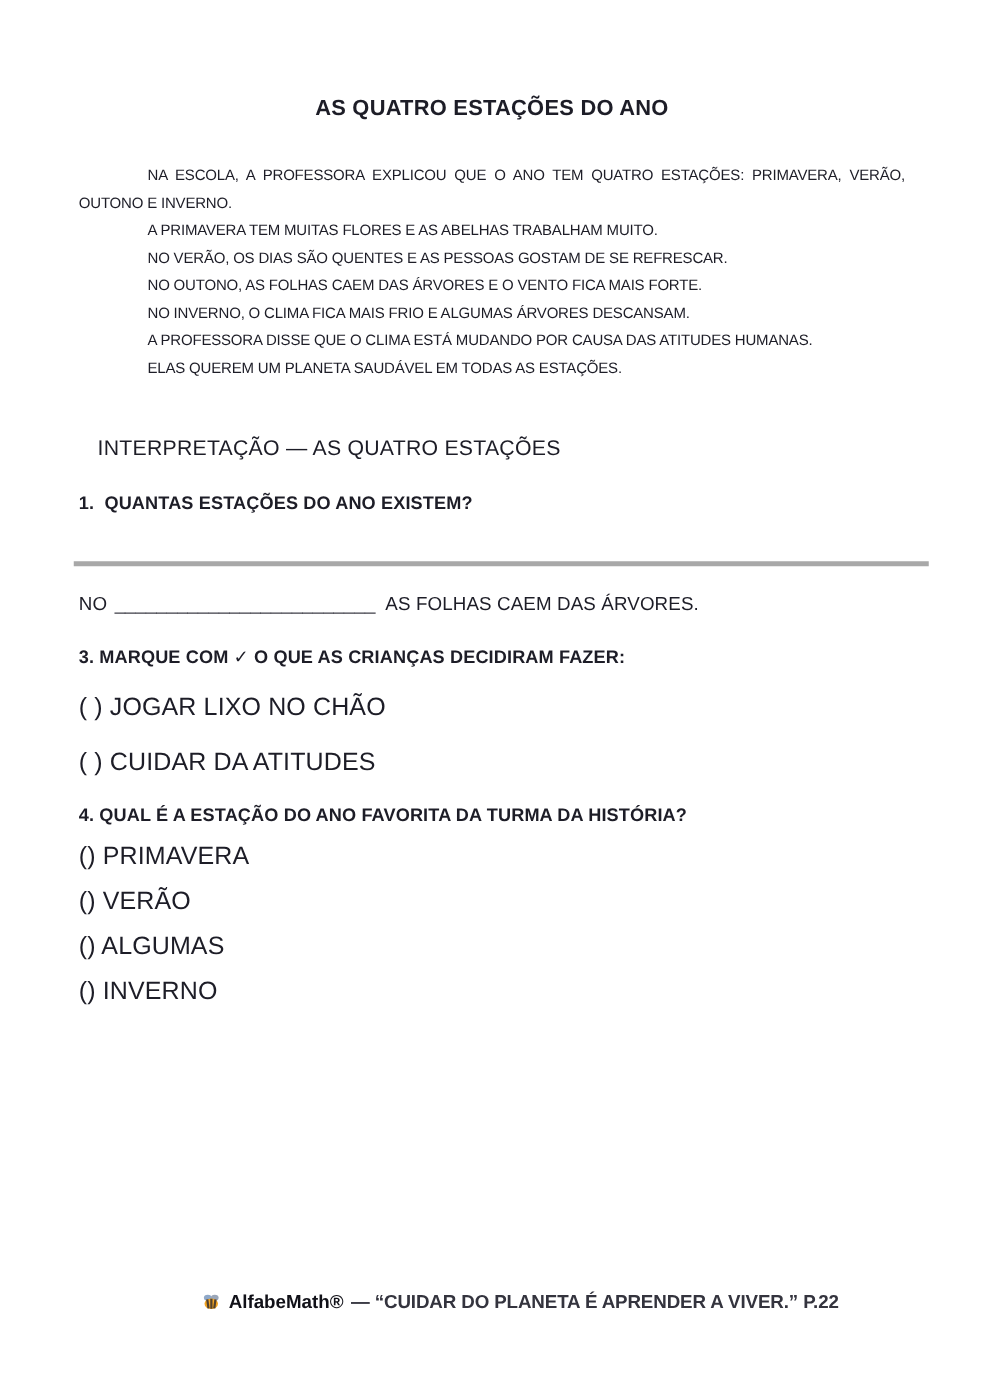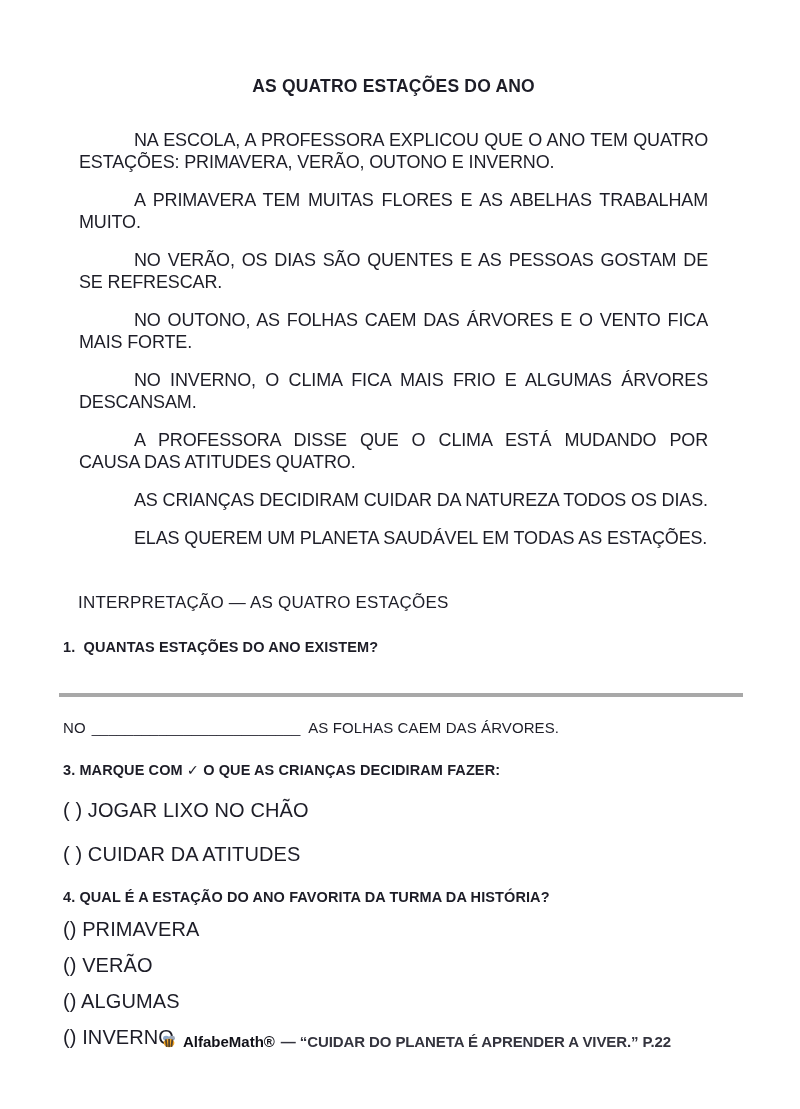--- a/index.html
+++ b/index.html
@@ -23,24 +23,24 @@
     position:relative;
   }
   .title{
     margin:0 0 32px 0;
     text-align:center;
     font-size:17.5px;
     font-weight:bold;
     letter-spacing:.2px;
   }
   .story p{
-    margin:16px;
+    margin:0;
     text-align:justify;
     text-indent:55px;
-    font-size:18px;
+    font-size:12px;
     line-height:22px;
     letter-spacing:-0.15px;
   }
   .section-heading{
     margin:44px 0 0 15px;
     font-size:17px;
     font-weight:normal;
     letter-spacing:.2px;
   }
   .q-label{
@@ -109,22 +109,21 @@
 <div class="page">
 
   <h1 class="title">AS QUATRO ESTAÇÕES DO ANO</h1>
 
   <div class="story">
     <p>NA ESCOLA, A PROFESSORA EXPLICOU QUE O ANO TEM QUATRO ESTAÇÕES: PRIMAVERA, VERÃO, OUTONO E INVERNO.</p>
     <p>A PRIMAVERA TEM MUITAS FLORES E AS ABELHAS TRABALHAM MUITO.</p>
     <p>NO VERÃO, OS DIAS SÃO QUENTES E AS PESSOAS GOSTAM DE SE REFRESCAR.</p>
     <p>NO OUTONO, AS FOLHAS CAEM DAS ÁRVORES E O VENTO FICA MAIS FORTE.</p>
     <p>NO INVERNO, O CLIMA FICA MAIS FRIO E ALGUMAS ÁRVORES DESCANSAM.</p>
-    <p>A PROFESSORA DISSE QUE O CLIMA ESTÁ MUDANDO POR CAUSA DAS ATITUDES QUATRO.</p>
-    <p>AS CRIANÇAS DECIDIRAM CUIDAR DA NATUREZA TODOS OS DIAS.</p>
+    <p>A PROFESSORA DISSE QUE O CLIMA ESTÁ MUDANDO POR CAUSA DAS ATITUDES HUMANAS.</p>
     <p>ELAS QUEREM UM PLANETA SAUDÁVEL EM TODAS AS ESTAÇÕES.</p>
   </div>
 
   <h2 class="section-heading">INTERPRETAÇÃO — AS QUATRO ESTAÇÕES</h2>
 
   <div>
     <p class="q-label">1.  QUANTAS ESTAÇÕES DO ANO EXISTEM?</p>
   </div>
 
   <hr class="divider">

